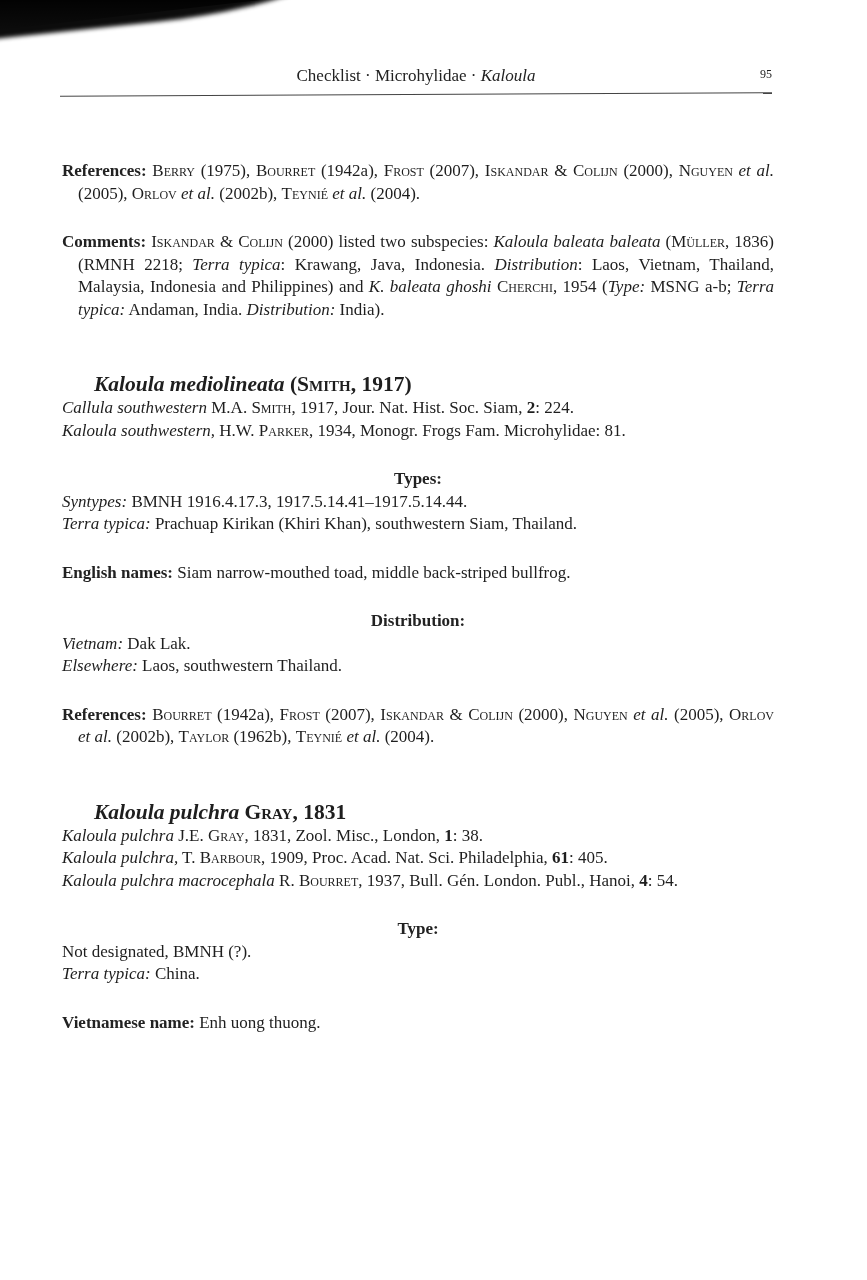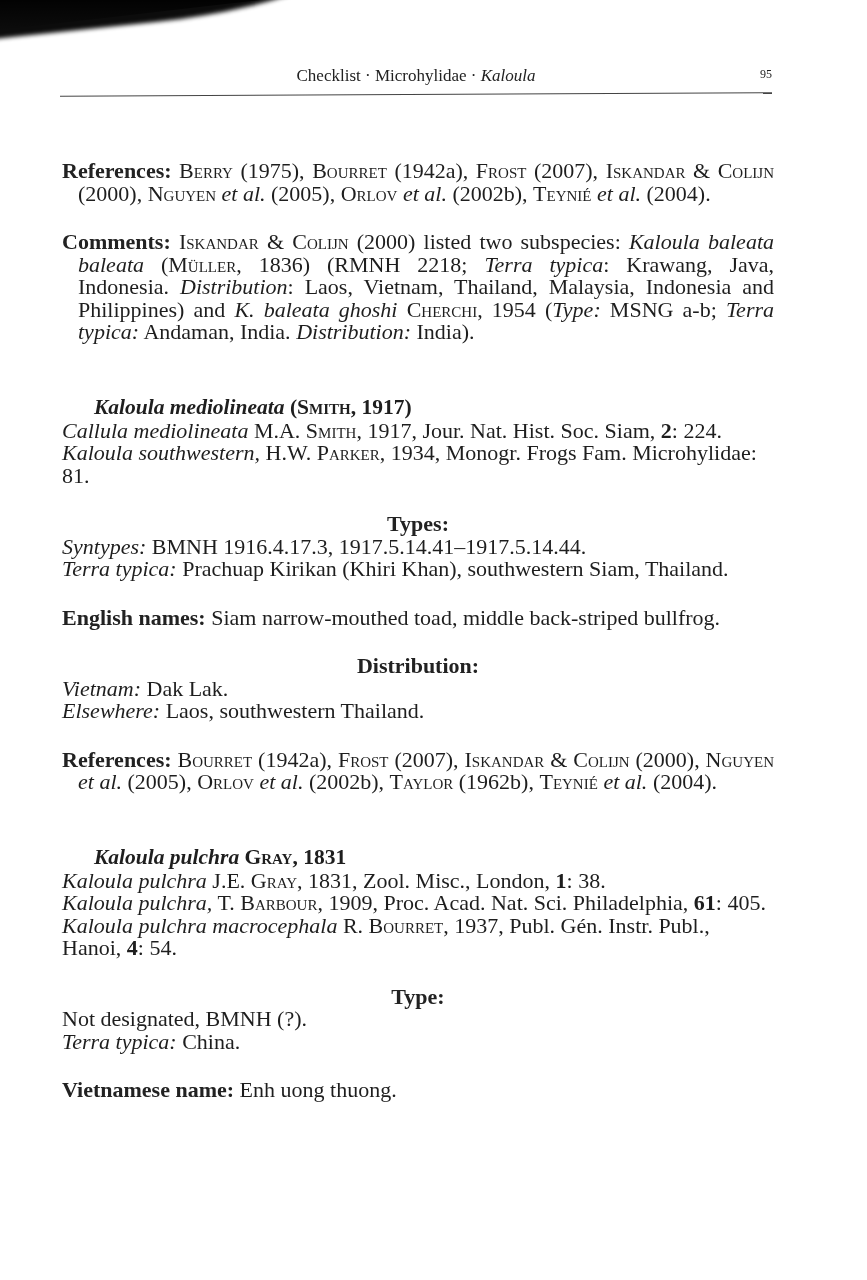--- a/index.html
+++ b/index.html
@@ -26,21 +26,21 @@
     position: absolute; left: 0; right: 0; top: 0; text-align: center;
     font-size: 17px; color: #222;
   }
   .rh-title i { }
   .rh-page { position: absolute; right: 0; top: 1px; font-size: 12px; }
   .rh-rule {
     position: absolute; left: 0; right: 0; top: 28px; height: 1px; background: #444;
     transform: skewY(-0.3deg);
   }
   .content { position: absolute; left: 62px; top: 160px; width: 712px; }
-  p { margin: 0; font-size: 22px; line-height: 22.5px; }
+  p { margin: 0; font-size: 17px; line-height: 22.5px; }
   .hang { padding-left: 16px; text-indent: -16px; text-align: justify; }
   .lbl { font-weight: bold; color: #222; text-align: center; }
   .sc { font-variant: small-caps; }
   i { font-style: italic; }
   .b { font-weight: bold; }
   .gap-md { height: 26px; }
   .gap-lg { height: 50px; }
   .species-title { font-size: 21.5px; line-height: 26px; font-weight: bold; margin-left: 32px; }
   .species-title i { font-weight: bold; }
 </style>
@@ -59,21 +59,21 @@
 <div class="content">
 
   <p class="hang"><span class="lbl">References:</span><span><span> </span><span class="sc">Berry</span><span> (1975), </span><span class="sc">Bourret</span><span> (1942a), </span><span class="sc">Frost</span><span> (2007), </span><span class="sc">Iskandar &amp; Colijn</span><span> (2000), </span><span class="sc">Nguyen</span><span> </span><i>et al.</i><span> (2005), </span><span class="sc">Orlov</span><span> </span><i>et al.</i><span> (2002b), </span><span class="sc">Teynié</span><span> </span><i>et al.</i><span> (2004).</span></span></p>
   <div class="gap-md"></div>
   <p class="hang"><span class="lbl">Comments:</span><span><span> </span><span class="sc">Iskandar &amp; Colijn</span><span> (2000) listed two subspecies: </span><i>Kaloula baleata baleata</i><span> (</span><span class="sc">Müller</span><span>, 1836) (RMNH 2218; </span><i>Terra typica</i><span>: Krawang, Java, Indonesia. </span><i>Distribution</i><span>: Laos, Vietnam, Thailand, Malaysia, Indonesia and Philippines) and </span><i>K. baleata ghoshi</i><span> </span><span class="sc">Cherchi</span><span>, 1954 (</span><i>Type:</i><span> MSNG a-b; </span><i>Terra typica:</i><span> Andaman, India. </span><i>Distribution:</i><span> India).</span></span></p>
 
   <div class="gap-lg"></div>
 
   <div>
     <p class="species-title"><i>Kaloula mediolineata</i><span><span class="b"> (</span><span class="sc b">Smith</span><span class="b">, 1917)</span></span></p>
-    <p><i>Callula mediolineata</i><span> M.A. </span><span class="sc">Smith</span><span>, 1917, Jour. Nat. Hist. Soc. Siam, </span><span class="b">2</span><span>: 224.</span></p>
+    <p><i>Callula southwestern</i><span> M.A. </span><span class="sc">Smith</span><span>, 1917, Jour. Nat. Hist. Soc. Siam, </span><span class="b">2</span><span>: 224.</span></p>
     <p><i>Kaloula southwestern,</i><span> H.W. </span><span class="sc">Parker</span><span>, 1934, Monogr. Frogs Fam. Microhylidae: 81.</span></p>
     <div class="gap-md"></div>
     <p class="lbl">Types:</p>
     <p><i>Syntypes:</i><span> BMNH 1916.4.17.3, 1917.5.14.41–1917.5.14.44.</span></p>
     <p><i>Terra typica:</i><span> Prachuap Kirikan (Khiri Khan), southwestern Siam, Thailand.</span></p>
     <div class="gap-md"></div>
     <p><span class="lbl">English names:</span><span> Siam narrow-mouthed toad, middle back-striped bullfrog.</span></p>
     <div class="gap-md"></div>
     <p class="lbl">Distribution:</p>
     <p><i>Vietnam:</i><span> Dak Lak.</span></p>
@@ -81,21 +81,21 @@
     <div class="gap-md"></div>
     <p class="hang"><span class="lbl">References:</span><span><span> </span><span class="sc">Bourret</span><span> (1942a), </span><span class="sc">Frost</span><span> (2007), </span><span class="sc">Iskandar &amp; Colijn</span><span> (2000), </span><span class="sc">Nguyen</span><span> </span><i>et al.</i><span> (2005), </span><span class="sc">Orlov</span><span> </span><i>et al.</i><span> (2002b), </span><span class="sc">Taylor</span><span> (1962b), </span><span class="sc">Teynié</span><span> </span><i>et al.</i><span> (2004).</span></span></p>
   </div>
 
   <div class="gap-lg"></div>
 
   <div>
     <p class="species-title"><i>Kaloula pulchra</i><span><span class="b"> </span><span class="sc b">Gray</span><span class="b">, 1831</span></span></p>
     <p><i>Kaloula pulchra</i><span> J.E. </span><span class="sc">Gray</span><span>, 1831, Zool. Misc., London, </span><span class="b">1</span><span>: 38.</span></p>
     <p><i>Kaloula pulchra,</i><span> T. </span><span class="sc">Barbour</span><span>, 1909, Proc. Acad. Nat. Sci. Philadelphia, </span><span class="b">61</span><span>: 405.</span></p>
-    <p><i>Kaloula pulchra macrocephala</i><span> R. </span><span class="sc">Bourret</span><span>, 1937, Publ. Gén. Instr. Publ., Hanoi, </span><span class="b">4</span><span>: 54.</span></p>
+    <p><i>Kaloula pulchra macrocephala</i><span> R. </span><span class="sc">Bourret</span><span>, 1937, Bull. Gén. London. Publ., Hanoi, </span><span class="b">4</span><span>: 54.</span></p>
     <div class="gap-md"></div>
     <p class="lbl">Type:</p>
     <p><span>Not designated, BMNH (?).</span></p>
     <p><i>Terra typica:</i><span> China.</span></p>
     <div class="gap-md"></div>
     <p><span class="lbl">Vietnamese name:</span><span> Enh uong thuong.</span></p>
   </div>
 </div>
 
 </body></html>

